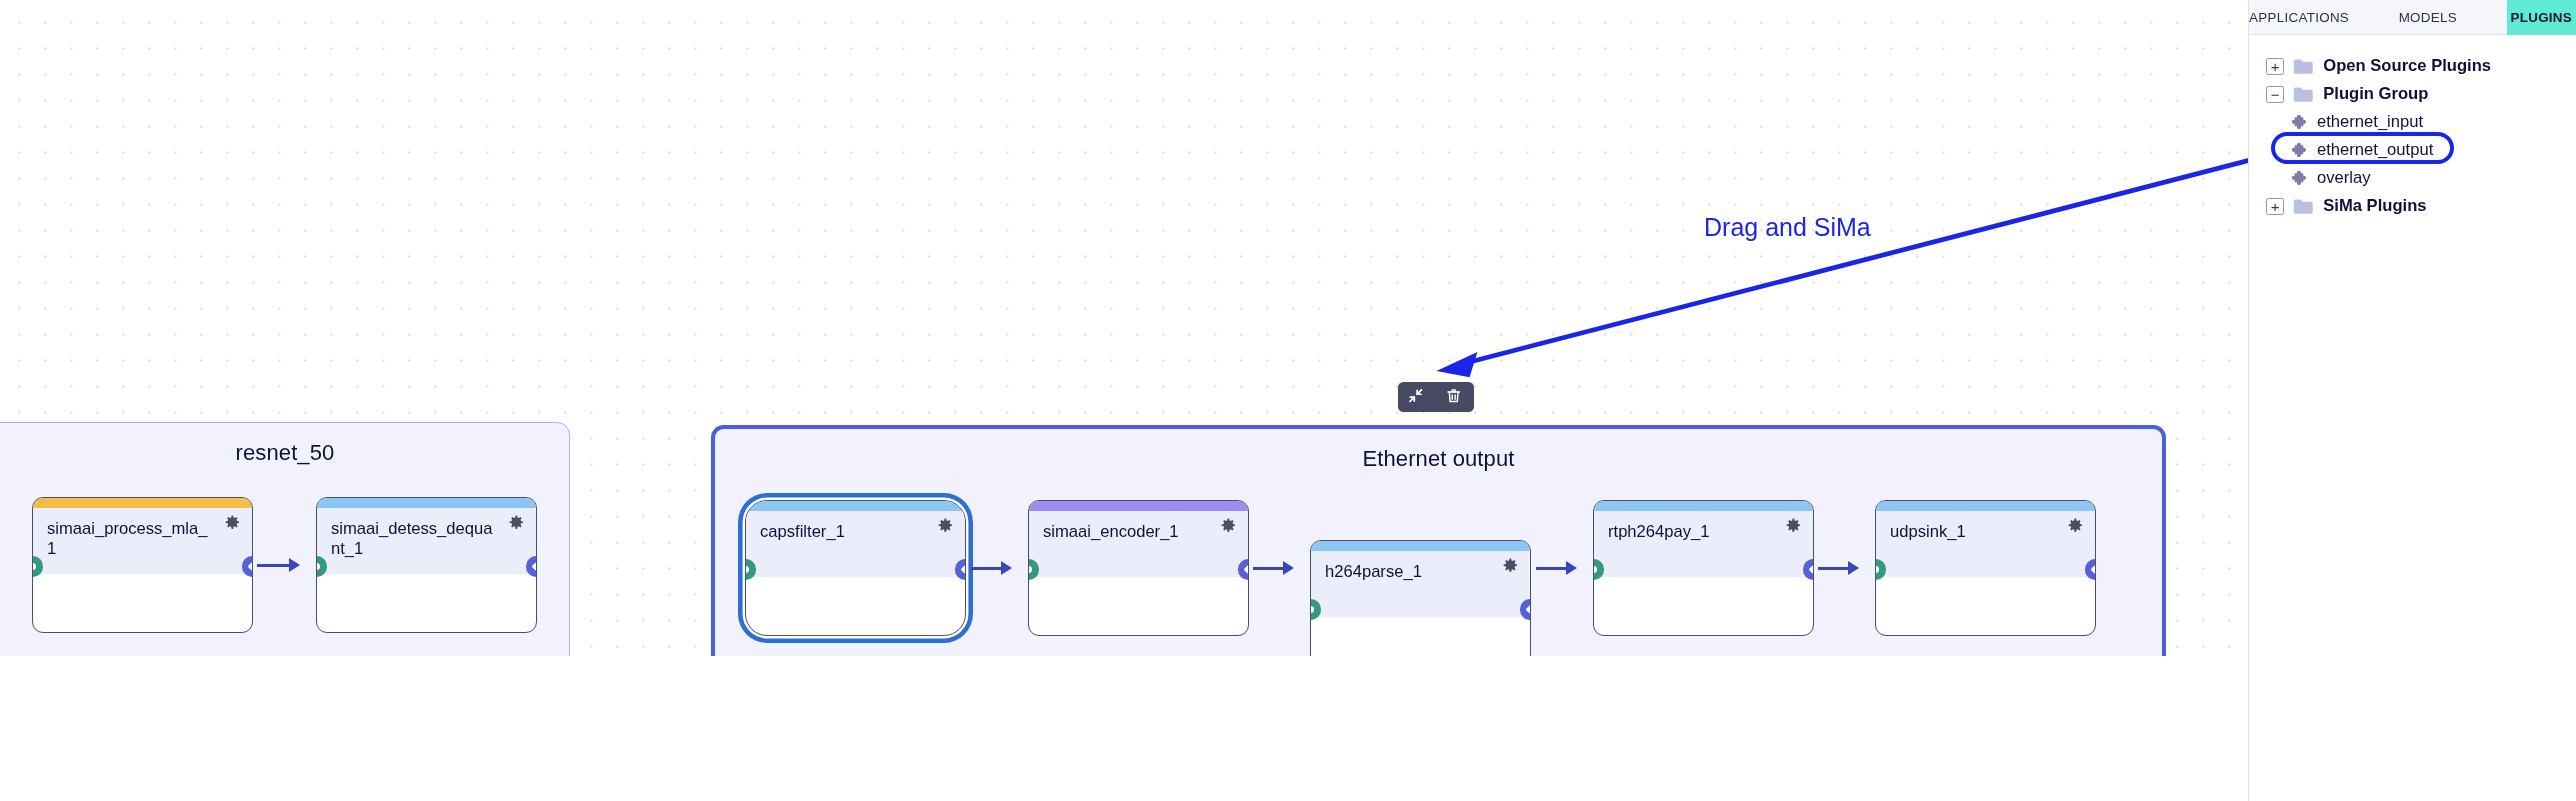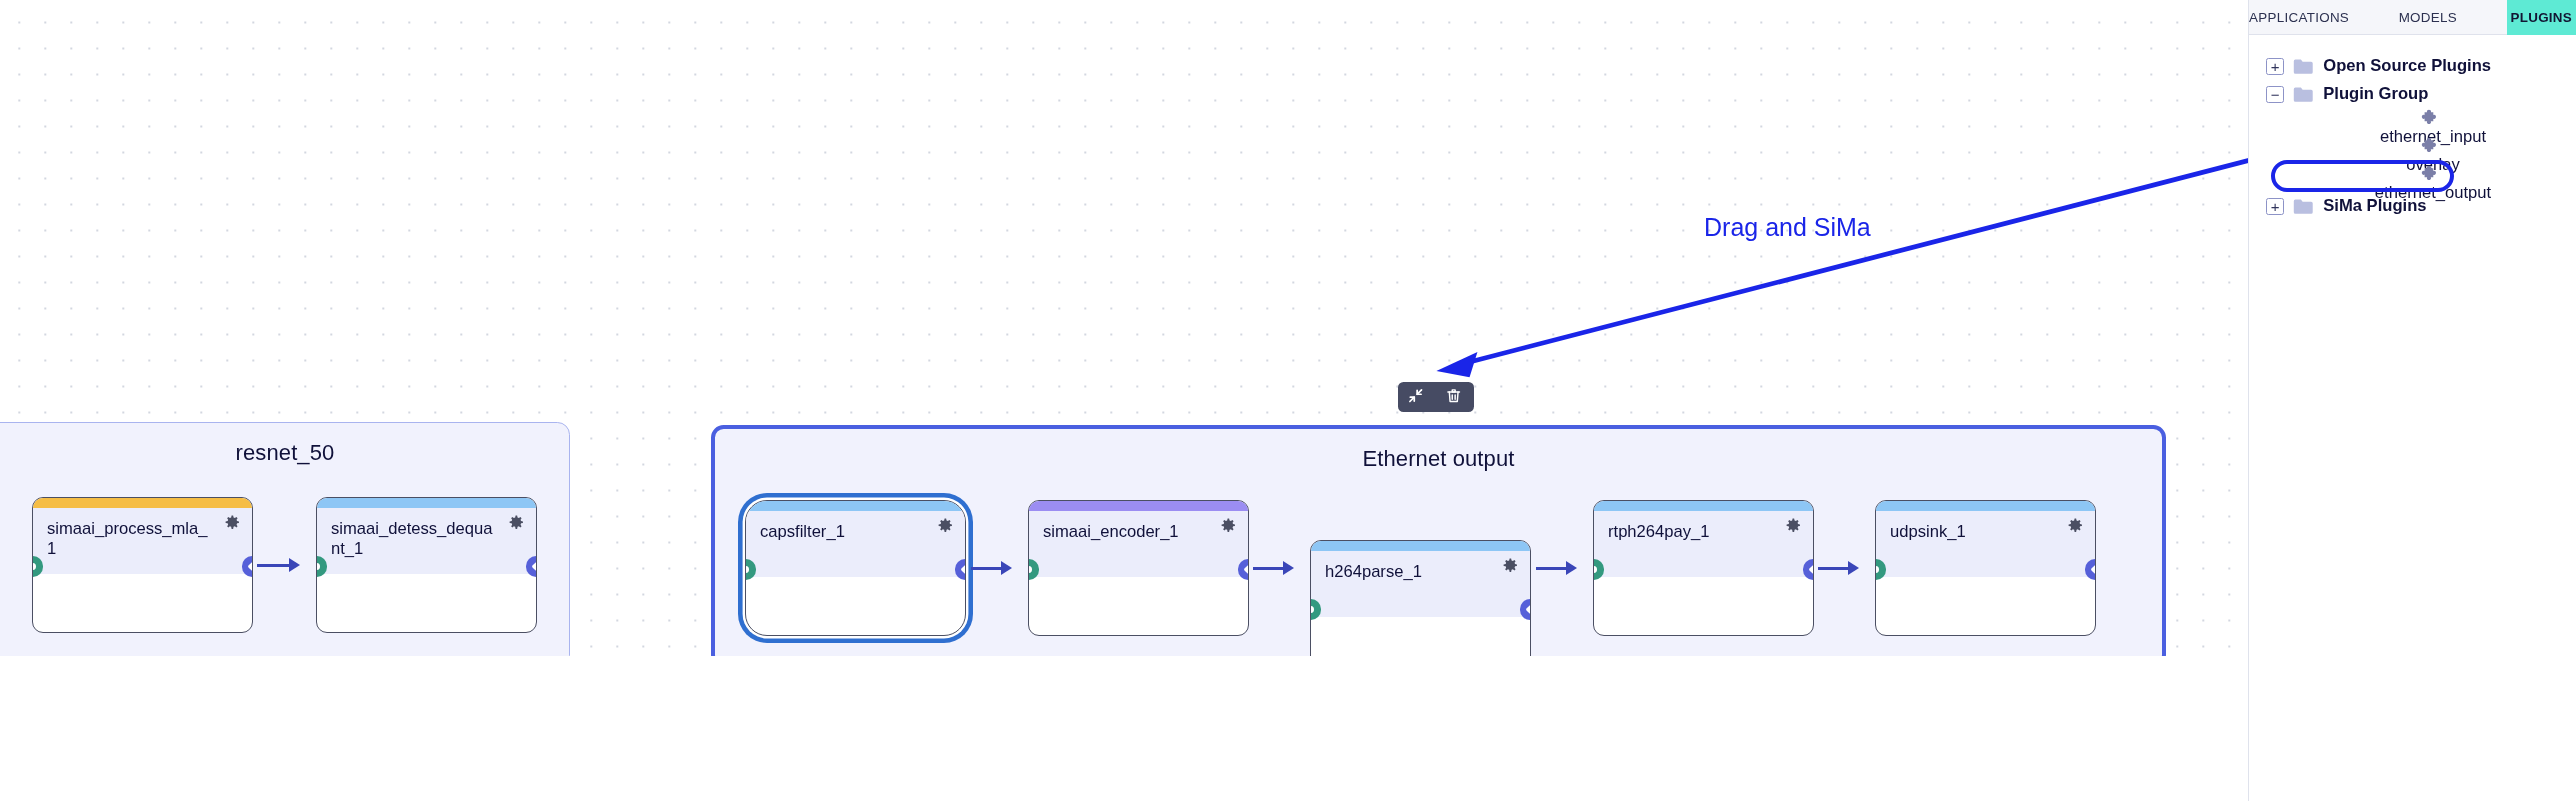--- a/index.html
+++ b/index.html
@@ -163,21 +163,21 @@
   #tree { padding: 17.4px 0 0 0; }
   .tree-row {
     display: flex; align-items: center;
     height: 28px;
     padding-left: 17.4px;
     cursor: pointer;
     font-size: 16.6px;
     color: #10113a;
     position: relative;
   }
-  .tree-row.level-1 { padding-left: 41px; flex-direction: column; }
+  .tree-row.level-1 { padding-left: 41px; }
   .tree-row .expander {
     width: 17.4px; height: 17.4px;
     border: 1.6px solid #8d93c7;
     border-radius: 2.4px;
     margin-right: 9.5px;
     flex: none;
     display: flex; align-items: center; justify-content: center;
     color: #30345c;
     font-size: 15px;
     line-height: 1;
@@ -419,31 +419,31 @@
         </span>
         <span class="tree-label">ethernet_input</span>
       </div>
 
       <div class="tree-row level-1">
         <span class="plugin-icon">
           <svg viewBox="0 0 24 24" fill="#7b7fa8">
               <path d="M9.3 2.2c1.5 0 2.7 1 2.7 2.3 0 .4-.1.7-.3 1h3.1v3.2c.3-.2.7-.3 1.1-.3 1.3 0 2.3 1.2 2.3 2.7s-1 2.7-2.3 2.7c-.4 0-.8-.1-1.1-.3v3.3h-3.2c.2.3.3.7.3 1.1 0 1.3-1.2 2.3-2.6 2.3s-2.6-1-2.6-2.3c0-.4.1-.8.3-1.1H3.8v-3.4c-.3.2-.7.4-1.1.4C1.3 13.8.3 12.6.3 11.2s1-2.6 2.4-2.6c.4 0 .8.1 1.1.4V5.5h3.2c-.2-.3-.3-.6-.3-1 0-1.3 1.1-2.3 2.6-2.3z" transform="translate(2 0)"></path>
             </svg>
         </span>
-        <span class="tree-label">overlay</span>
+        <span class="tree-label">ethernet_output</span>
+        <span class="highlight-ring" style="left:22px; top:-4px; width:183px; height:32px;"></span>
       </div>
 
       <div class="tree-row level-1">
         <span class="plugin-icon">
           <svg viewBox="0 0 24 24" fill="#7b7fa8">
               <path d="M9.3 2.2c1.5 0 2.7 1 2.7 2.3 0 .4-.1.7-.3 1h3.1v3.2c.3-.2.7-.3 1.1-.3 1.3 0 2.3 1.2 2.3 2.7s-1 2.7-2.3 2.7c-.4 0-.8-.1-1.1-.3v3.3h-3.2c.2.3.3.7.3 1.1 0 1.3-1.2 2.3-2.6 2.3s-2.6-1-2.6-2.3c0-.4.1-.8.3-1.1H3.8v-3.4c-.3.2-.7.4-1.1.4C1.3 13.8.3 12.6.3 11.2s1-2.6 2.4-2.6c.4 0 .8.1 1.1.4V5.5h3.2c-.2-.3-.3-.6-.3-1 0-1.3 1.1-2.3 2.6-2.3z" transform="translate(2 0)"></path>
             </svg>
         </span>
-        <span class="tree-label">ethernet_output</span>
-        <span class="highlight-ring" style="left:22px; top:-4px; width:183px; height:32px;"></span>
+        <span class="tree-label">overlay</span>
       </div>
 
       <div class="tree-row folder level-0">
         <span class="expander">+</span>
         <span class="folder-icon">
           <svg viewBox="0 0 26 22" fill="#b9bfe0">
               <path d="M1 4a2 2 0 012-2h7l2.2 2.6H23a2 2 0 012 2V18a2 2 0 01-2 2H3a2 2 0 01-2-2z"></path>
             </svg>
         </span>
         <span class="tree-label">SiMa Plugins</span>

